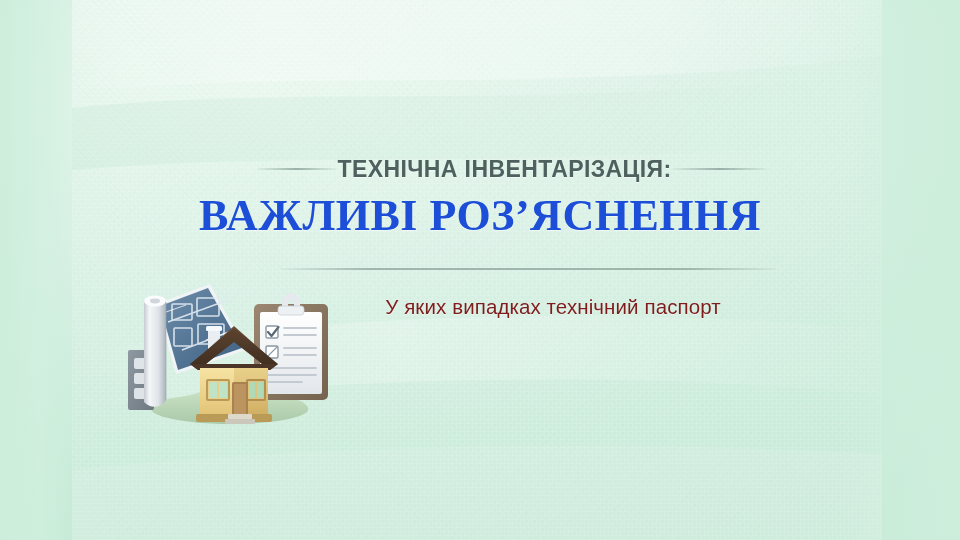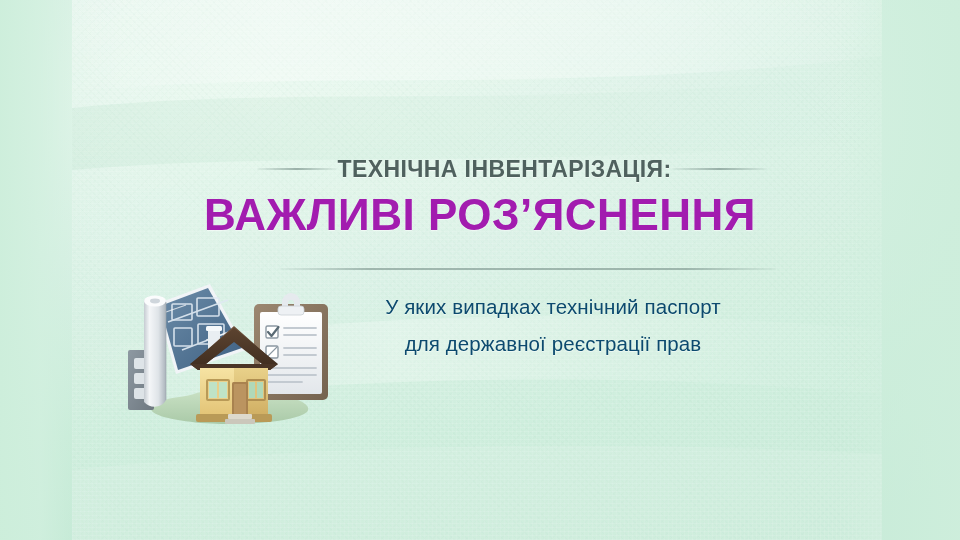--- a/index.html
+++ b/index.html
@@ -102,43 +102,44 @@
 
   .headline {
     position: absolute;
     top: 190px;
     left: 0;
     width: 960px;
     text-align: center;
     font-size: 44px;
     font-weight: 700;
     letter-spacing: 0.5px;
-    color: #a21caf;
+    color: #1d4ed8;
     white-space: nowrap;
     text-shadow: 0 1px 0 rgba(255,255,255,0.5);
+    font-family: Liberation Serif, serif;
   }
 
   .divider {
     position: absolute;
     top: 268px;
     left: 280px;
     width: 496px;
     height: 2px;
     background: linear-gradient(90deg, rgba(110,135,128,0.06), rgba(110,135,128,0.55) 18%, rgba(110,135,128,0.55) 82%, rgba(110,135,128,0.06));
     border-radius: 2px;
   }
 
   
   .subtitle {
     position: absolute;
     top: 288px;
     left: 318px;
     width: 470px;
     text-align: center;
-    color: #0c4a6e;
+    color: #7f1d1d;
     font-size: 20.5px;
     line-height: 37px;
     font-weight: 400;
     letter-spacing: 0.1px;
     text-shadow: 0 1px 0 rgba(255,255,255,0.45);
   }
   .subtitle div { white-space: nowrap; }
 
   
   .illustration {
@@ -192,21 +193,20 @@
     <span class="eyebrow-text">ТЕХНІЧНА ІНВЕНТАРІЗАЦІЯ:</span>
     <span class="rule rule-right"></span>
   </div>
 
   <div class="headline">ВАЖЛИВІ РОЗ’ЯСНЕННЯ</div>
 
   <div class="divider"></div>
 
   <div class="subtitle">
     <div>У яких випадках технічний паспорт</div>
-    <div>для державної реєстрації прав</div>
   </div>
 
   <div class="illustration">
     <svg viewBox="0 0 220 152" xmlns="http://www.w3.org/2000/svg" aria-hidden="true">
       <defs>
         <linearGradient id="rollG" x1="0" y1="0" x2="1" y2="0">
           <stop offset="0" stop-color="#c6ccd2"></stop>
           <stop offset="0.25" stop-color="#f4f6f8"></stop>
           <stop offset="0.65" stop-color="#dfe4e8"></stop>
           <stop offset="1" stop-color="#aab3bb"></stop>

